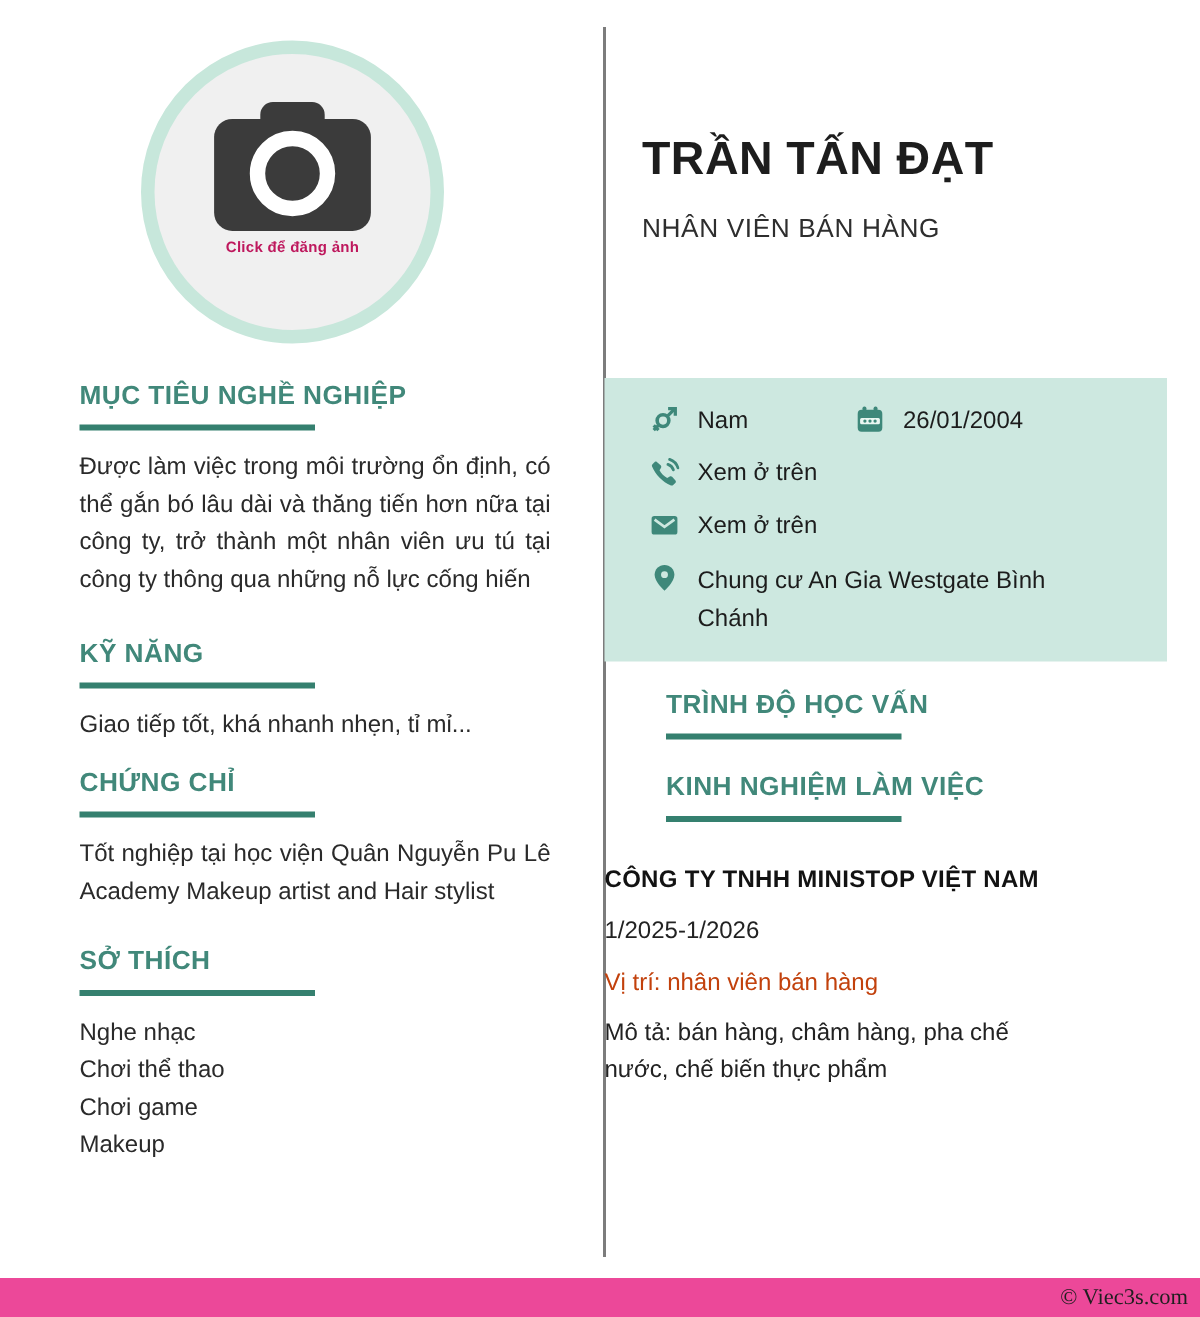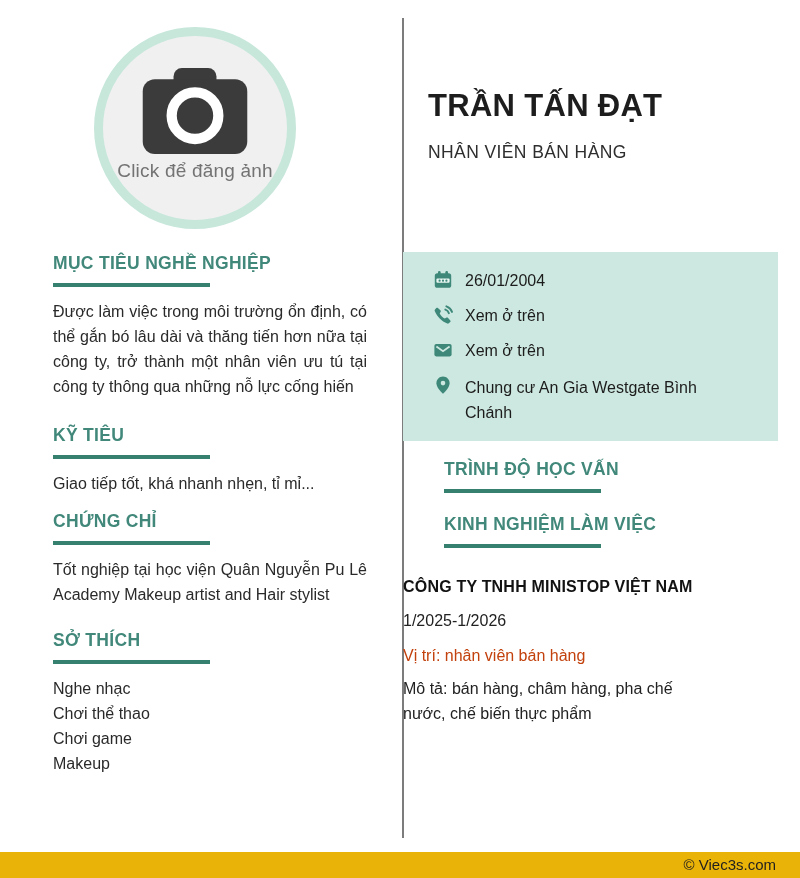--- a/index.html
+++ b/index.html
@@ -10,21 +10,21 @@
   }
   .v-divider{
     position:absolute;left:402px;top:18px;width:2px;height:820px;background:#7c7c7c;
   }
   
   .photo{
     position:absolute;left:94px;top:27px;width:202px;height:202px;box-sizing:border-box;
     border-radius:50%;border:9px solid #c7e7db;background:#f0f0f0;text-align:center;cursor:pointer;
   }
   .photo svg{display:block;margin:30px auto 0;}
-  .photo-label{font-size:19px;color:#737373;margin-top:4px;letter-spacing:.2px;}
+  .photo-label{font-size:10px;color:#be185d;margin-top:4px;letter-spacing:.2px;font-weight:bold;}
   
   .candidate-name{
     position:absolute;left:428px;top:88px;margin:0;font-size:31px;font-weight:700;
     color:#1d1d1d;letter-spacing:.3px;white-space:nowrap;
   }
   .job-title{
     position:absolute;left:428px;top:142px;font-size:17.5px;color:#2e2e2e;letter-spacing:.4px;white-space:nowrap;
   }
   
   .sec-head{margin:0;font-size:17.5px;font-weight:700;color:#41887a;letter-spacing:.3px;}
@@ -53,23 +53,23 @@
   .igroup.first{width:137px;flex:0 0 137px;}
   .val{line-height:21px;}
   .addr-text{max-width:245px;line-height:25px;}
   .r-sec{margin-top:18px;padding-left:41px;}
   .company{margin-top:30px;font-size:16px;font-weight:700;color:#121212;letter-spacing:.2px;}
   .period{margin-top:16px;font-size:16px;color:#222222;}
   .position{margin-top:17px;font-size:16px;color:#c2410c;}
   .desc{margin-top:11px;font-size:16px;color:#222222;line-height:25px;max-width:302px;}
   
   .footer{
-    position:absolute;left:0;right:0;bottom:0;height:26px;background:#eab308;
-    font-family:Liberation Sans, sans-serif;font-size:15px;line-height:26px;
-    color:#1f1f1f;text-align:right;padding-right:24px;box-sizing:border-box;
+    position:absolute;left:0;right:0;bottom:0;height:26px;background:#ec4899;
+    font-family:Liberation Serif, serif;font-size:15px;line-height:26px;
+    color:#1f1f1f;text-align:right;padding-right:8px;box-sizing:border-box;
   }
 </style>
 </head>
 <body>
 
 <div class="v-divider"></div>
 
 <div class="photo">
   <svg width="112" height="90" viewBox="0 0 120 96">
     <path fill="#3b3b3b" d="M46 2 h28 a9 9 0 0 1 9 9 v8 H37 v-8 a9 9 0 0 1 9-9 z"></path>
@@ -84,21 +84,21 @@
 
 <div class="left-col">
 
   <div class="sec s1">
     <h2 class="sec-head">MỤC TIÊU NGHỀ NGHIỆP</h2>
     <div class="rule"></div>
     <p class="just">Được làm việc trong môi trường ổn định, có thể gắn bó lâu dài và thăng tiến hơn nữa tại công ty, trở thành một nhân viên ưu tú tại công ty thông qua những nỗ lực cống hiến</p>
   </div>
 
   <div class="sec s2">
-    <h2 class="sec-head">KỸ TIÊU</h2>
+    <h2 class="sec-head">KỸ NĂNG</h2>
     <div class="rule"></div>
     <p>Giao tiếp tốt, khá nhanh nhẹn, tỉ mỉ...</p>
   </div>
 
   <div class="sec s3">
     <h2 class="sec-head">CHỨNG CHỈ</h2>
     <div class="rule"></div>
     <p class="just">Tốt nghiệp tại học viện Quân Nguyễn Pu Lê Academy Makeup artist and Hair stylist</p>
   </div>
 
@@ -110,20 +110,32 @@
     <p class="line">Chơi game</p>
     <p class="line">Makeup</p>
   </div>
 
 </div>
 
 <div class="right-col">
 
   <div class="info-box">
     <div class="irow">
+      <span class="igroup first">
+        <span class="ico">
+          <svg width="20" height="20" viewBox="0 0 20 20">
+            <circle cx="9" cy="10.4" r="3.9" fill="none" stroke="#3e887a" stroke-width="2.4"></circle>
+            <line x1="12" y1="7.4" x2="16.6" y2="2.8" stroke="#3e887a" stroke-width="2.2"></line>
+            <polyline points="12.4,2.4 17.2,2.4 17.2,7.2" fill="none" stroke="#3e887a" stroke-width="2.2"></polyline>
+            <line x1="6.1" y1="13.4" x2="2.8" y2="16.7" stroke="#3e887a" stroke-width="2.2"></line>
+            <line x1="2.8" y1="13.6" x2="6.0" y2="16.8" stroke="#3e887a" stroke-width="2.2"></line>
+          </svg>
+        </span>
+        <span class="val">Nam</span>
+      </span>
       <span class="igroup">
         <span class="ico">
           <svg width="20" height="20" viewBox="0 0 20 20">
             <rect x="1.8" y="3.2" width="16.4" height="14.6" rx="2.6" fill="#3e887a"></rect>
             <rect x="5" y="1" width="2.6" height="4" rx="1.2" fill="#3e887a"></rect>
             <rect x="12.4" y="1" width="2.6" height="4" rx="1.2" fill="#3e887a"></rect>
             <rect x="3.4" y="8.6" width="13.2" height="4.2" rx="1" fill="#e9f6f1"></rect>
             <circle cx="6.6" cy="10.7" r="1.1" fill="#3e887a"></circle>
             <circle cx="10" cy="10.7" r="1.1" fill="#3e887a"></circle>
             <circle cx="13.4" cy="10.7" r="1.1" fill="#3e887a"></circle>

